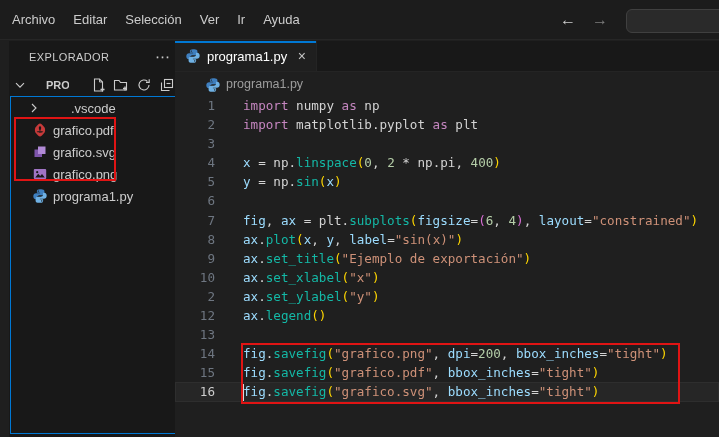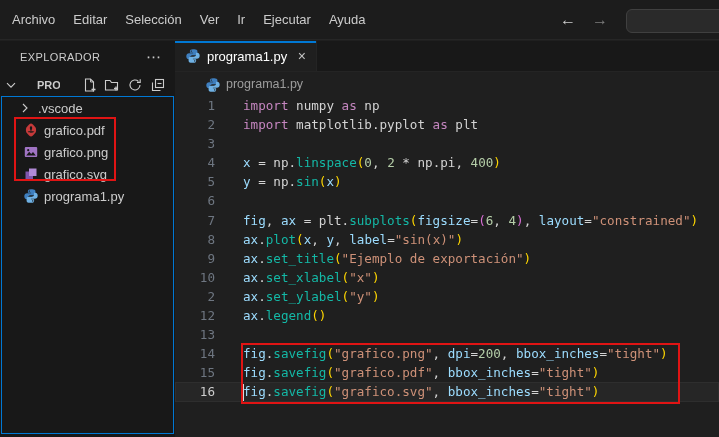--- a/index.html
+++ b/index.html
@@ -28,21 +28,21 @@
   }
   .nav-back { color:#cfcfcf; }
   .nav-fwd  { color:#7d7d7d; }
   .command-center {
     position:absolute; left:626px; top:9px; width:120px; height:24px;
     background:#2a2a2a; border:1px solid #404040; border-radius:6px;
   }
 
   
   .sidebar {
-    position:absolute; top:41px; left:0; width:175px; bottom:0;
+    position:absolute; top:41px; left:9px; width:175px; bottom:0;
     background:#181818;
   }
   .explorer-header {
     height:32px; display:flex; align-items:center;
     padding:0 14px 0 20px;
   }
   .explorer-title { flex:1; font-size:11px; letter-spacing:0.4px; color:#cccccc; }
   .more-btn { font-size:15px; color:#cccccc; line-height:10px; }
   .section-row {
     height:23px; display:flex; align-items:center; padding:0 8px 0 3px; gap:18px;
@@ -53,21 +53,21 @@
     overflow:hidden; margin-right:2px;
   }
   .section-actions { display:flex; align-items:center; gap:5px; margin-left:auto; }
   .section-actions .action { width:18px; height:18px; display:flex; align-items:center; justify-content:center; }
 
   .tree-box {
     position:absolute; left:1px; top:55px; width:173px; height:338px;
     border:1px solid #0078d4; background:#181818; overflow:hidden;
   }
   .tree-row { height:22px; display:flex; align-items:center; padding-left:21px; }
-  .tree-row.folder { padding-left:15px; }
+  .tree-row.folder { padding-left:15px;gap:24px; }
   .tree-icon { width:16px; height:16px; flex:0 0 16px; display:flex; align-items:center; justify-content:center; }
   .tree-label { font-size:13px; color:#cccccc; margin-left:5px; white-space:nowrap; }
 
   
   .editor-area {
     position:absolute; top:41px; left:175px; right:0; bottom:0;
     background:#1f1f1f;
   }
   .tabbar {
     height:31px; background:#181818; display:flex;
@@ -124,21 +124,20 @@
 </head>
 <body>
 
 <div class="titlebar">
   <div class="menubar">
       <span class="menu-item">Archivo</span>
       <span class="menu-item">Editar</span>
       <span class="menu-item">Selección</span>
       <span class="menu-item">Ver</span>
       <span class="menu-item">Ir</span>
-      <span class="menu-item">Ejecutar</span>
       <span class="menu-item">Ayuda</span>
     </div>
   <div class="nav-arrows">
     <span class="nav-back">←</span>
     <span class="nav-fwd">→</span>
   </div>
   <div class="command-center"></div>
 </div>
 
 <div class="sidebar">
@@ -195,35 +194,35 @@
             <path fill="#c73a3a" d="M3.5 5.5c2-2.6 3.4-4 4.5-4s2.5 1.4 4.5 4c.8 1.1.8 3.9 0 5-2 2.6-3.4 4-4.5 4s-2.5-1.4-4.5-4c-.8-1.1-.8-3.9 0-5z"></path>
             <path fill="#181818" d="M8 4.2c.6 0 1.2.6 1.2 1.6S8.6 8 8 9.8C7.4 8 6.8 6.8 6.8 5.8S7.4 4.2 8 4.2z"></path>
             <path fill="#181818" d="M4.6 9.6c1.2-.5 5.6-.5 6.8 0-1.2 1.6-5.6 1.6-6.8 0z"></path>
           </svg>
         </span>
         <span class="tree-label">grafico.pdf</span>
       </div>
       <div class="tree-row">
         <span class="tree-icon">
           <svg width="16" height="16" viewBox="0 0 16 16">
+            <rect x="2.5" y="5.5" width="7.5" height="7.5" fill="#7e55ab"></rect>
+            <rect x="6" y="2.5" width="7.5" height="7.5" fill="#b18ad6"></rect>
+          </svg>
+        </span>
+        <span class="tree-label">grafico.svg</span>
+      </div>
+      <div class="tree-row">
+        <span class="tree-icon">
+          <svg width="16" height="16" viewBox="0 0 16 16">
             <rect x="1.8" y="3" width="12.4" height="10" rx="1" fill="#a074c4"></rect>
             <circle cx="5.2" cy="6.2" r="1.1" fill="#181818"></circle>
             <path d="M3.2 11.6l3-3.8 2 2.3 1.8-2 2.8 3.5z" fill="#181818"></path>
           </svg>
         </span>
         <span class="tree-label">grafico.png</span>
-      </div>
-      <div class="tree-row">
-        <span class="tree-icon">
-          <svg width="16" height="16" viewBox="0 0 16 16">
-            <rect x="2.5" y="5.5" width="7.5" height="7.5" fill="#7e55ab"></rect>
-            <rect x="6" y="2.5" width="7.5" height="7.5" fill="#b18ad6"></rect>
-          </svg>
-        </span>
-        <span class="tree-label">grafico.svg</span>
       </div>
       <div class="tree-row">
         <span class="tree-icon">
           <svg width="16" height="16" viewBox="0 0 16 16">
             <path fill="#3f7fbf" d="M7.9 1.2c-1.9 0-3 .7-3 1.9v1.7h3.2v.5H4.1c-1.6 0-2.8 1.1-2.8 3 0 1.9 1 3 2.6 3h1.1V9.5c0-1.3 1.1-2.3 2.4-2.3h3c1.1 0 2-.9 2-2V3.1c0-1.2-1.5-1.9-3.1-1.9zM6.3 2.4a.7.7 0 1 1 0 1.4.7.7 0 0 1 0-1.4z"></path>
             <path fill="#6fb1e4" d="M8.1 14.8c1.9 0 3-.7 3-1.9v-1.7H7.9v-.5h4c1.6 0 2.8-1.1 2.8-3 0-1.9-1-3-2.6-3H11v1.8c0 1.3-1.1 2.3-2.4 2.3h-3c-1.1 0-2 .9-2 2v2.1c0 1.2 1.5 1.9 3.1 1.9zm1.6-1.2a.7.7 0 1 1 0-1.4.7.7 0 0 1 0 1.4z"></path>
           </svg>
         </span>
         <span class="tree-label">programa1.py</span>
       </div>

